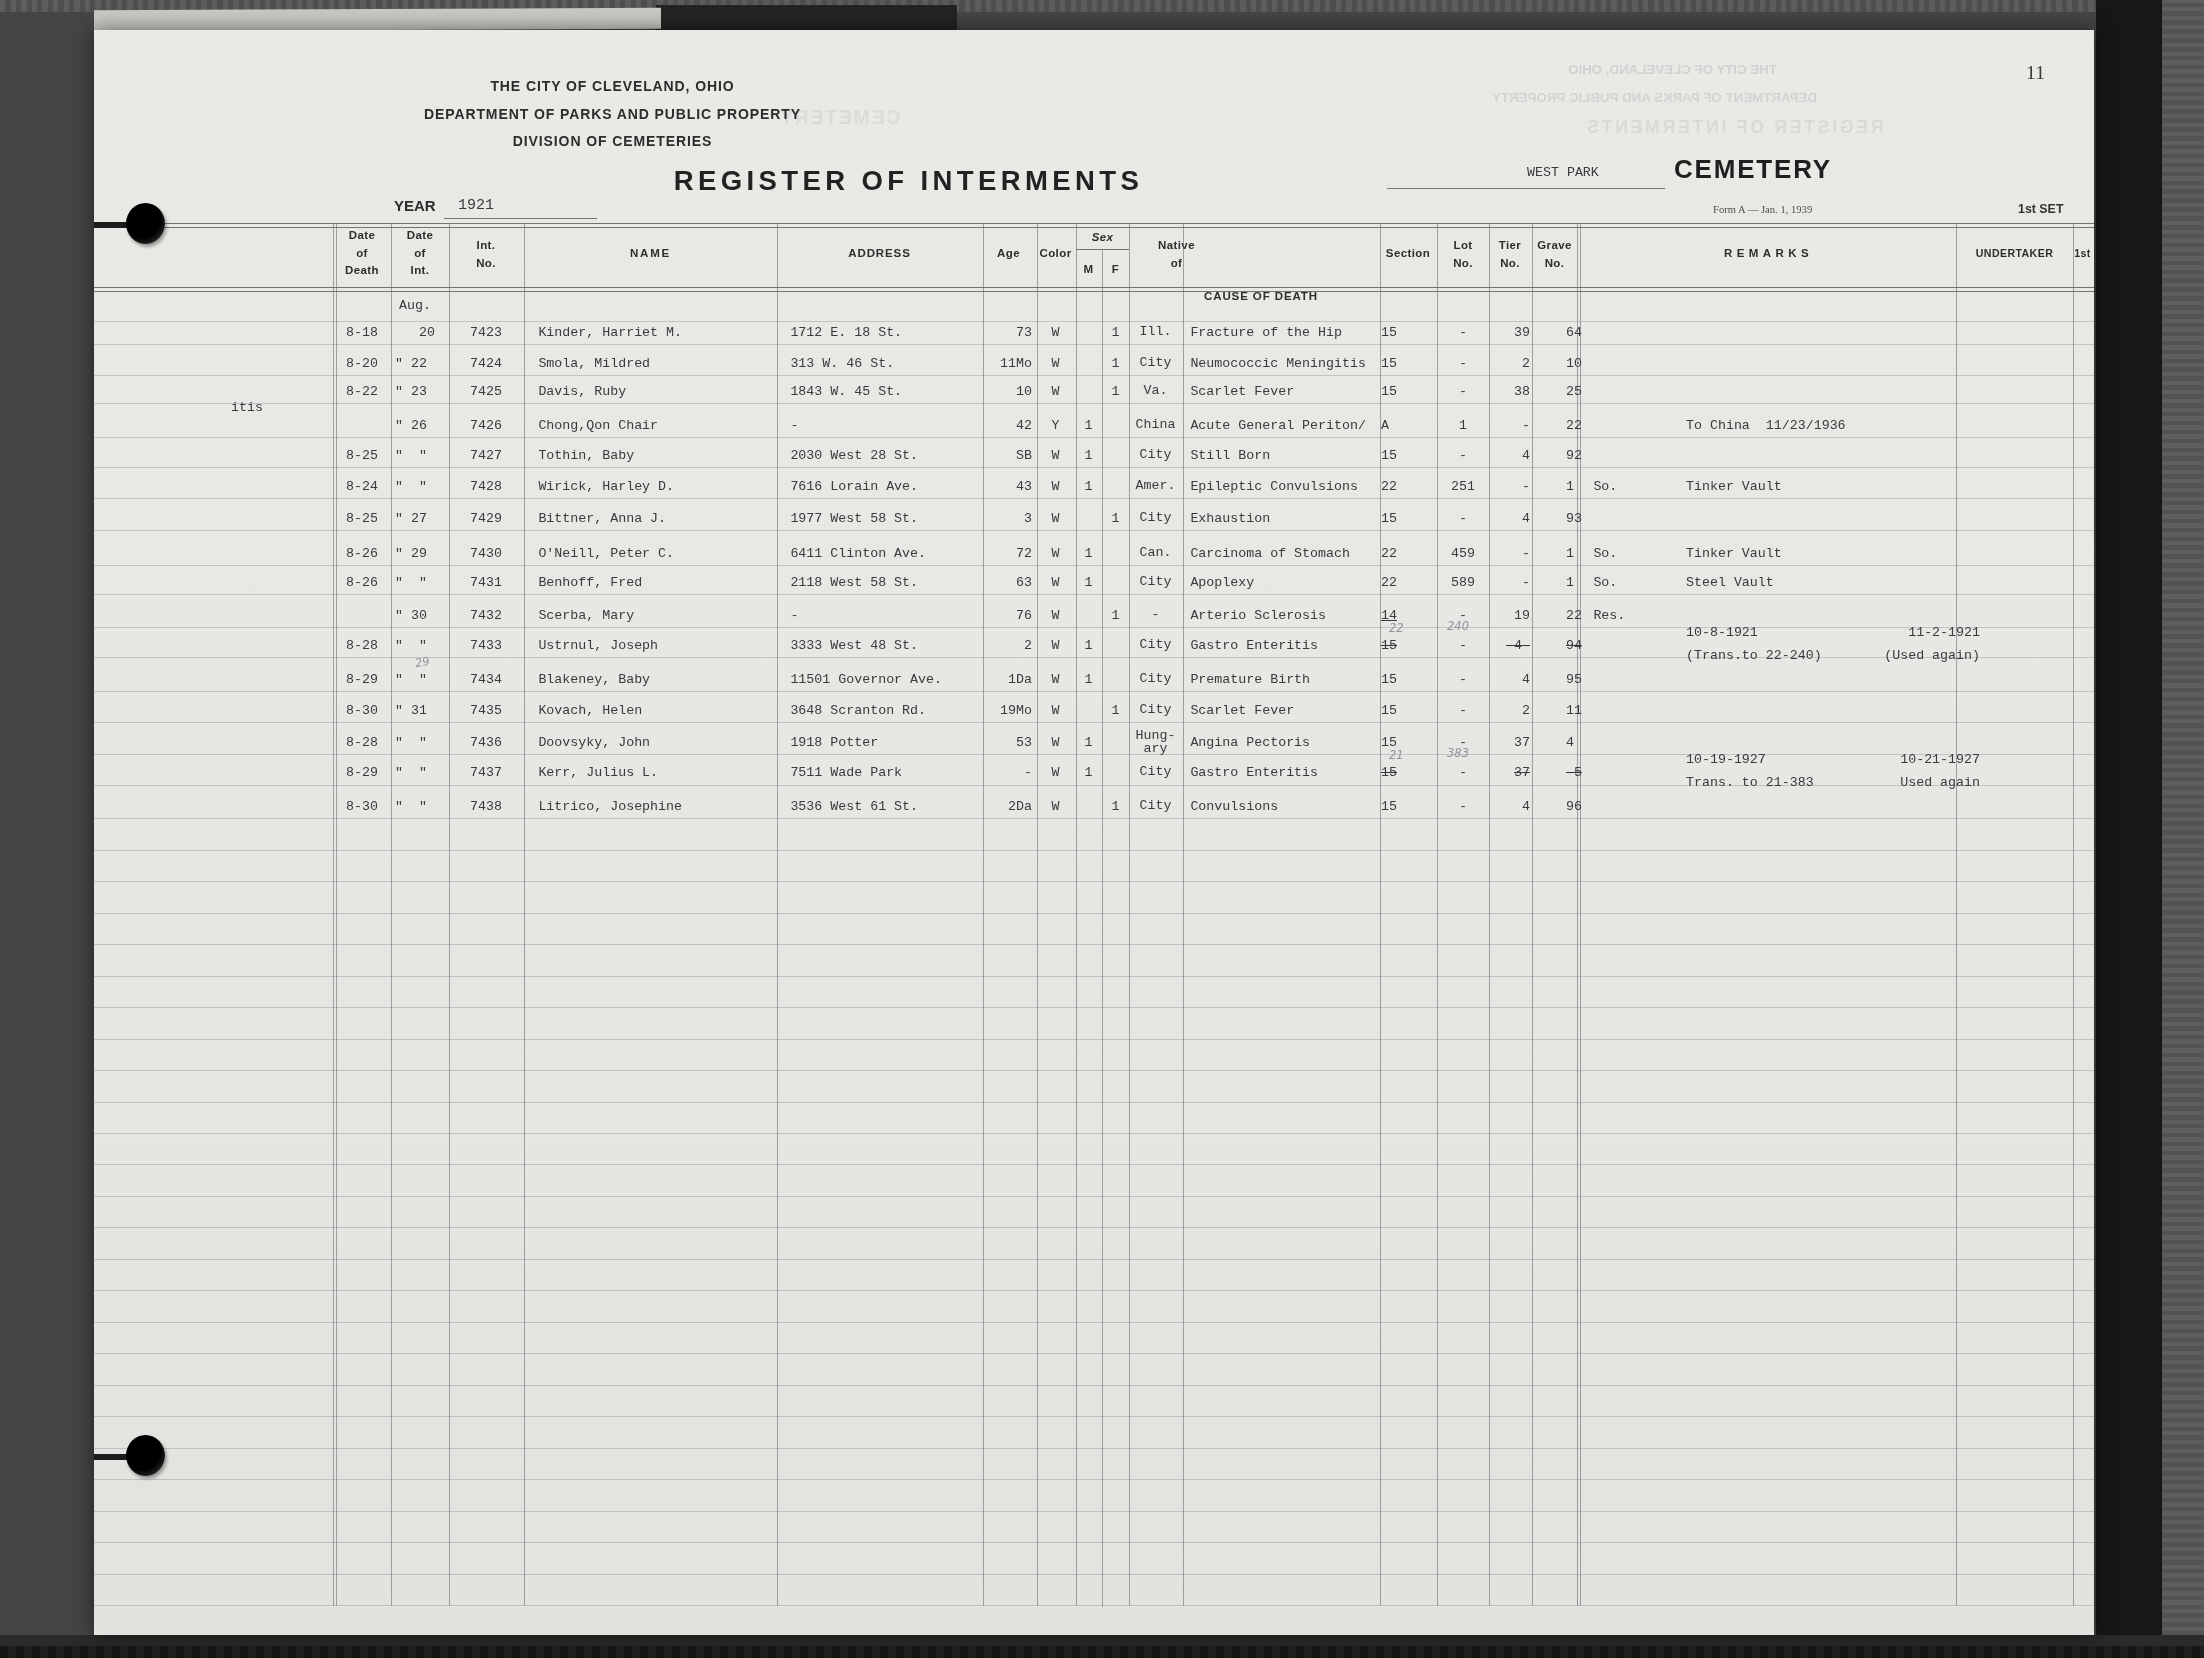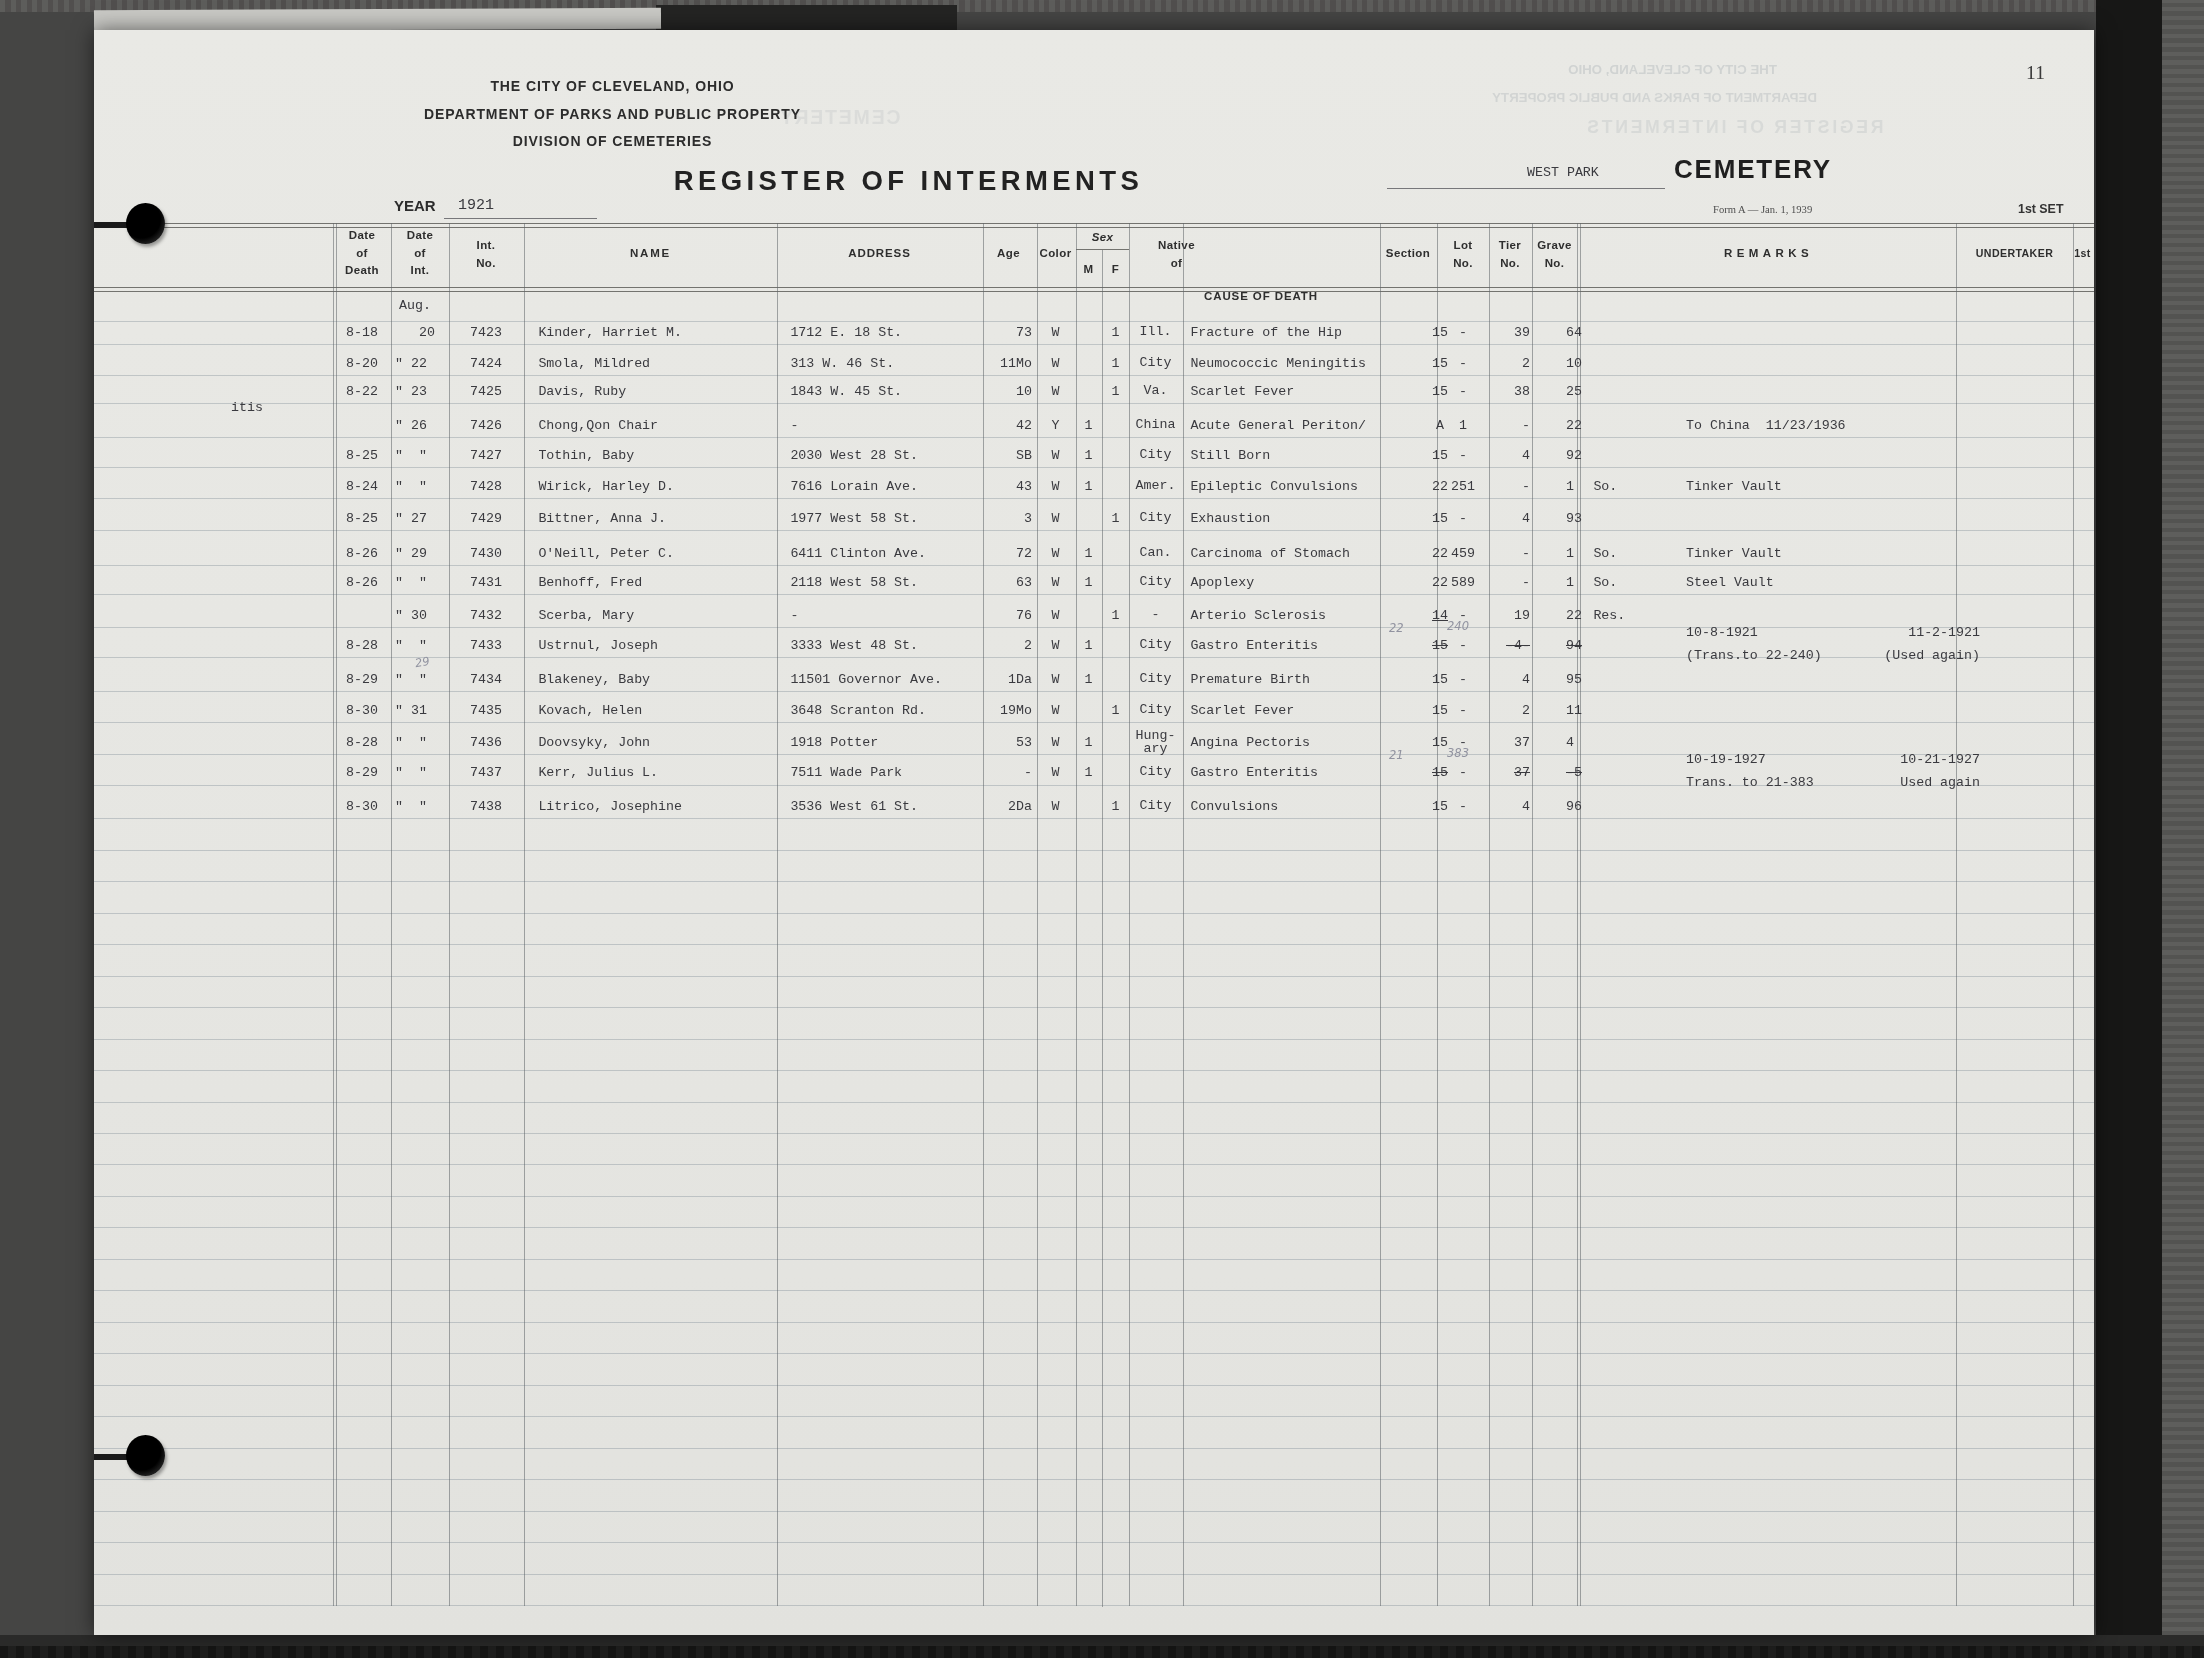--- a/index.html
+++ b/index.html
@@ -93,21 +93,21 @@
   .c-name{left:432px;width:249px;padding-left:12.4px;}
   .c-addr{left:684px;width:203px;padding-left:12.4px;}
   .c-age{left:888px;width:50px;text-align:right;}
   .c-color{left:944px;width:35px;text-align:center;}
   .c-sm{left:983px;width:23px;text-align:center;}
   .c-sf{left:1010px;width:23px;text-align:center;}
   .c-native{left:1036px;width:51px;height:23px;display:flex;align-items:center;
       justify-content:center;text-align:center;line-height:12.4px;white-space:pre-line;}
   .c-cause{left:1092px;width:190px;padding-left:4.4px;}
   .cause-super{position:absolute;top:-12.4px;left:137px;line-height:12.4px;}
-  .c-sec{left:1319px;width:54px;text-align:center;}
+  .c-sec{left:1287px;width:54px;text-align:left;}
   .c-lot{left:1345px;width:48px;text-align:center;}
   .c-tier{left:1396px;width:40px;text-align:right;padding-right:8px;}
   .c-grave{left:1440px;width:42px;padding-left:8px;margin-left:24px;}
   .c-rml{left:1487px;width:89px;padding-left:12.4px;}
   .rm{position:absolute;left:1592px;width:294px;top:0;display:flex;
       justify-content:space-between;line-height:23px;white-space:pre;}
   .rm2{top:23px;}
   .two-rm .rm1{top:-13.3px;}
   .two-rm .rm2{top:9.8px;}
   .struck{text-decoration:line-through;text-decoration-thickness:1.3px;}

